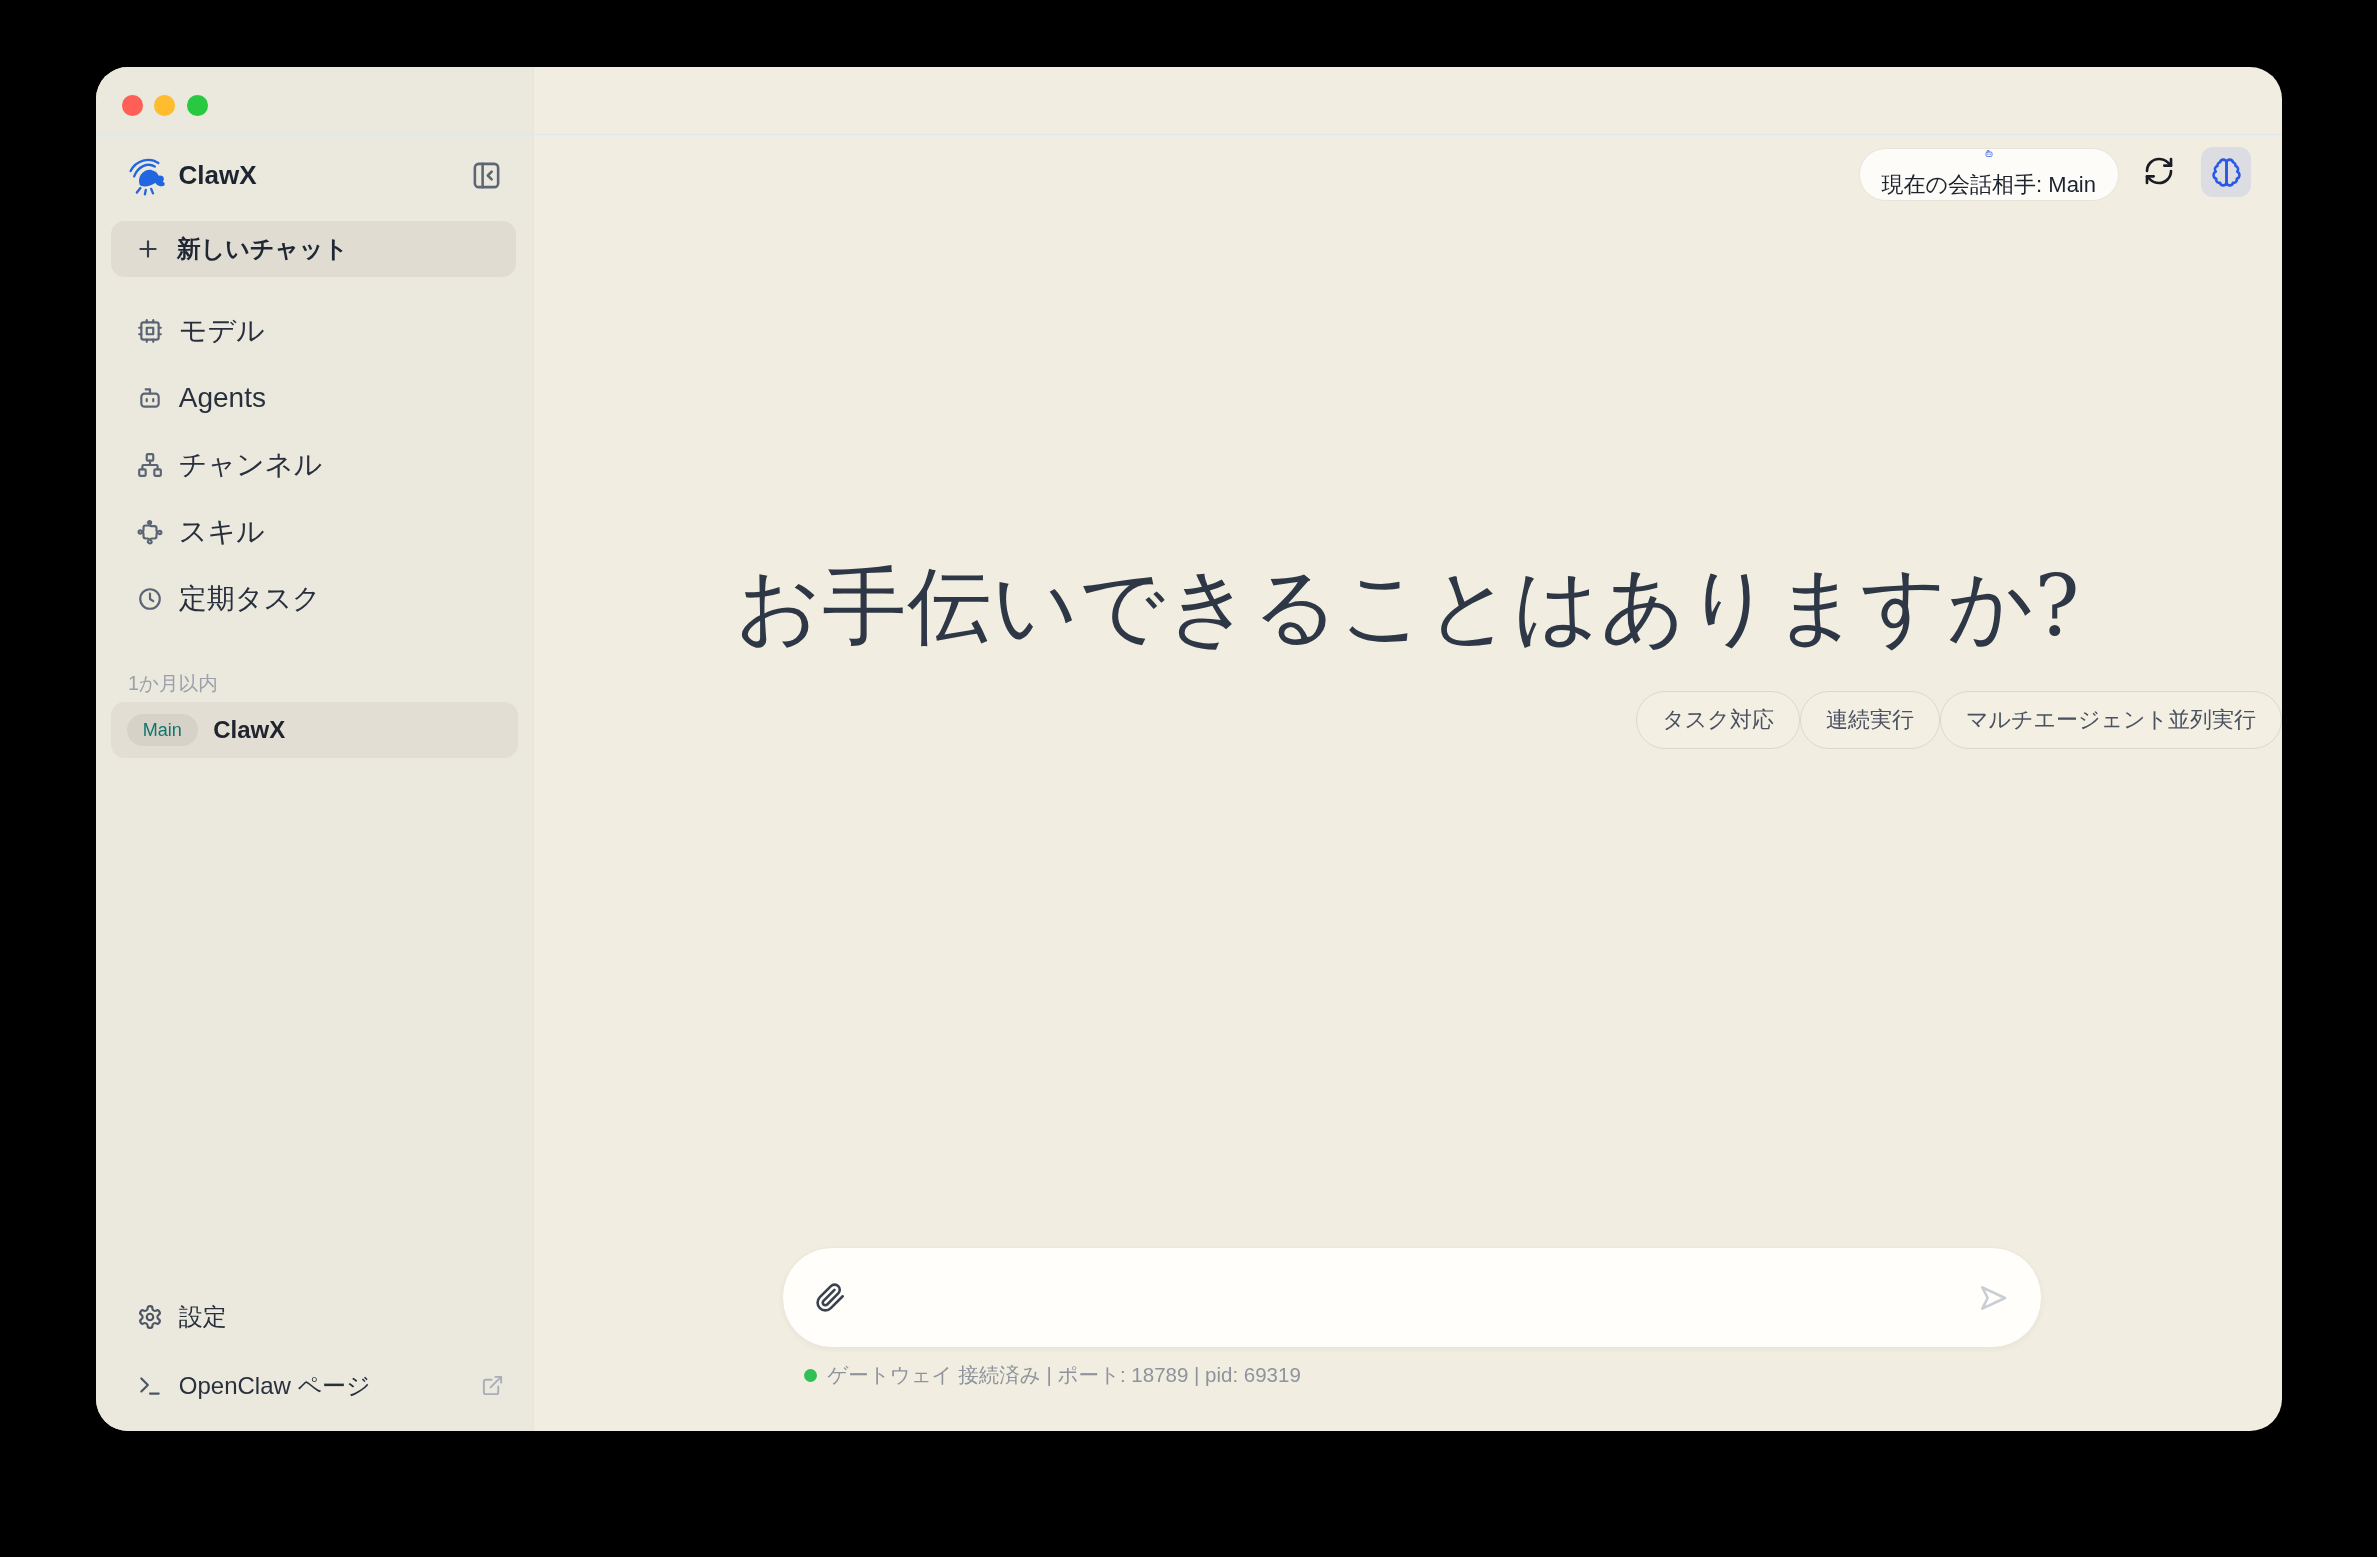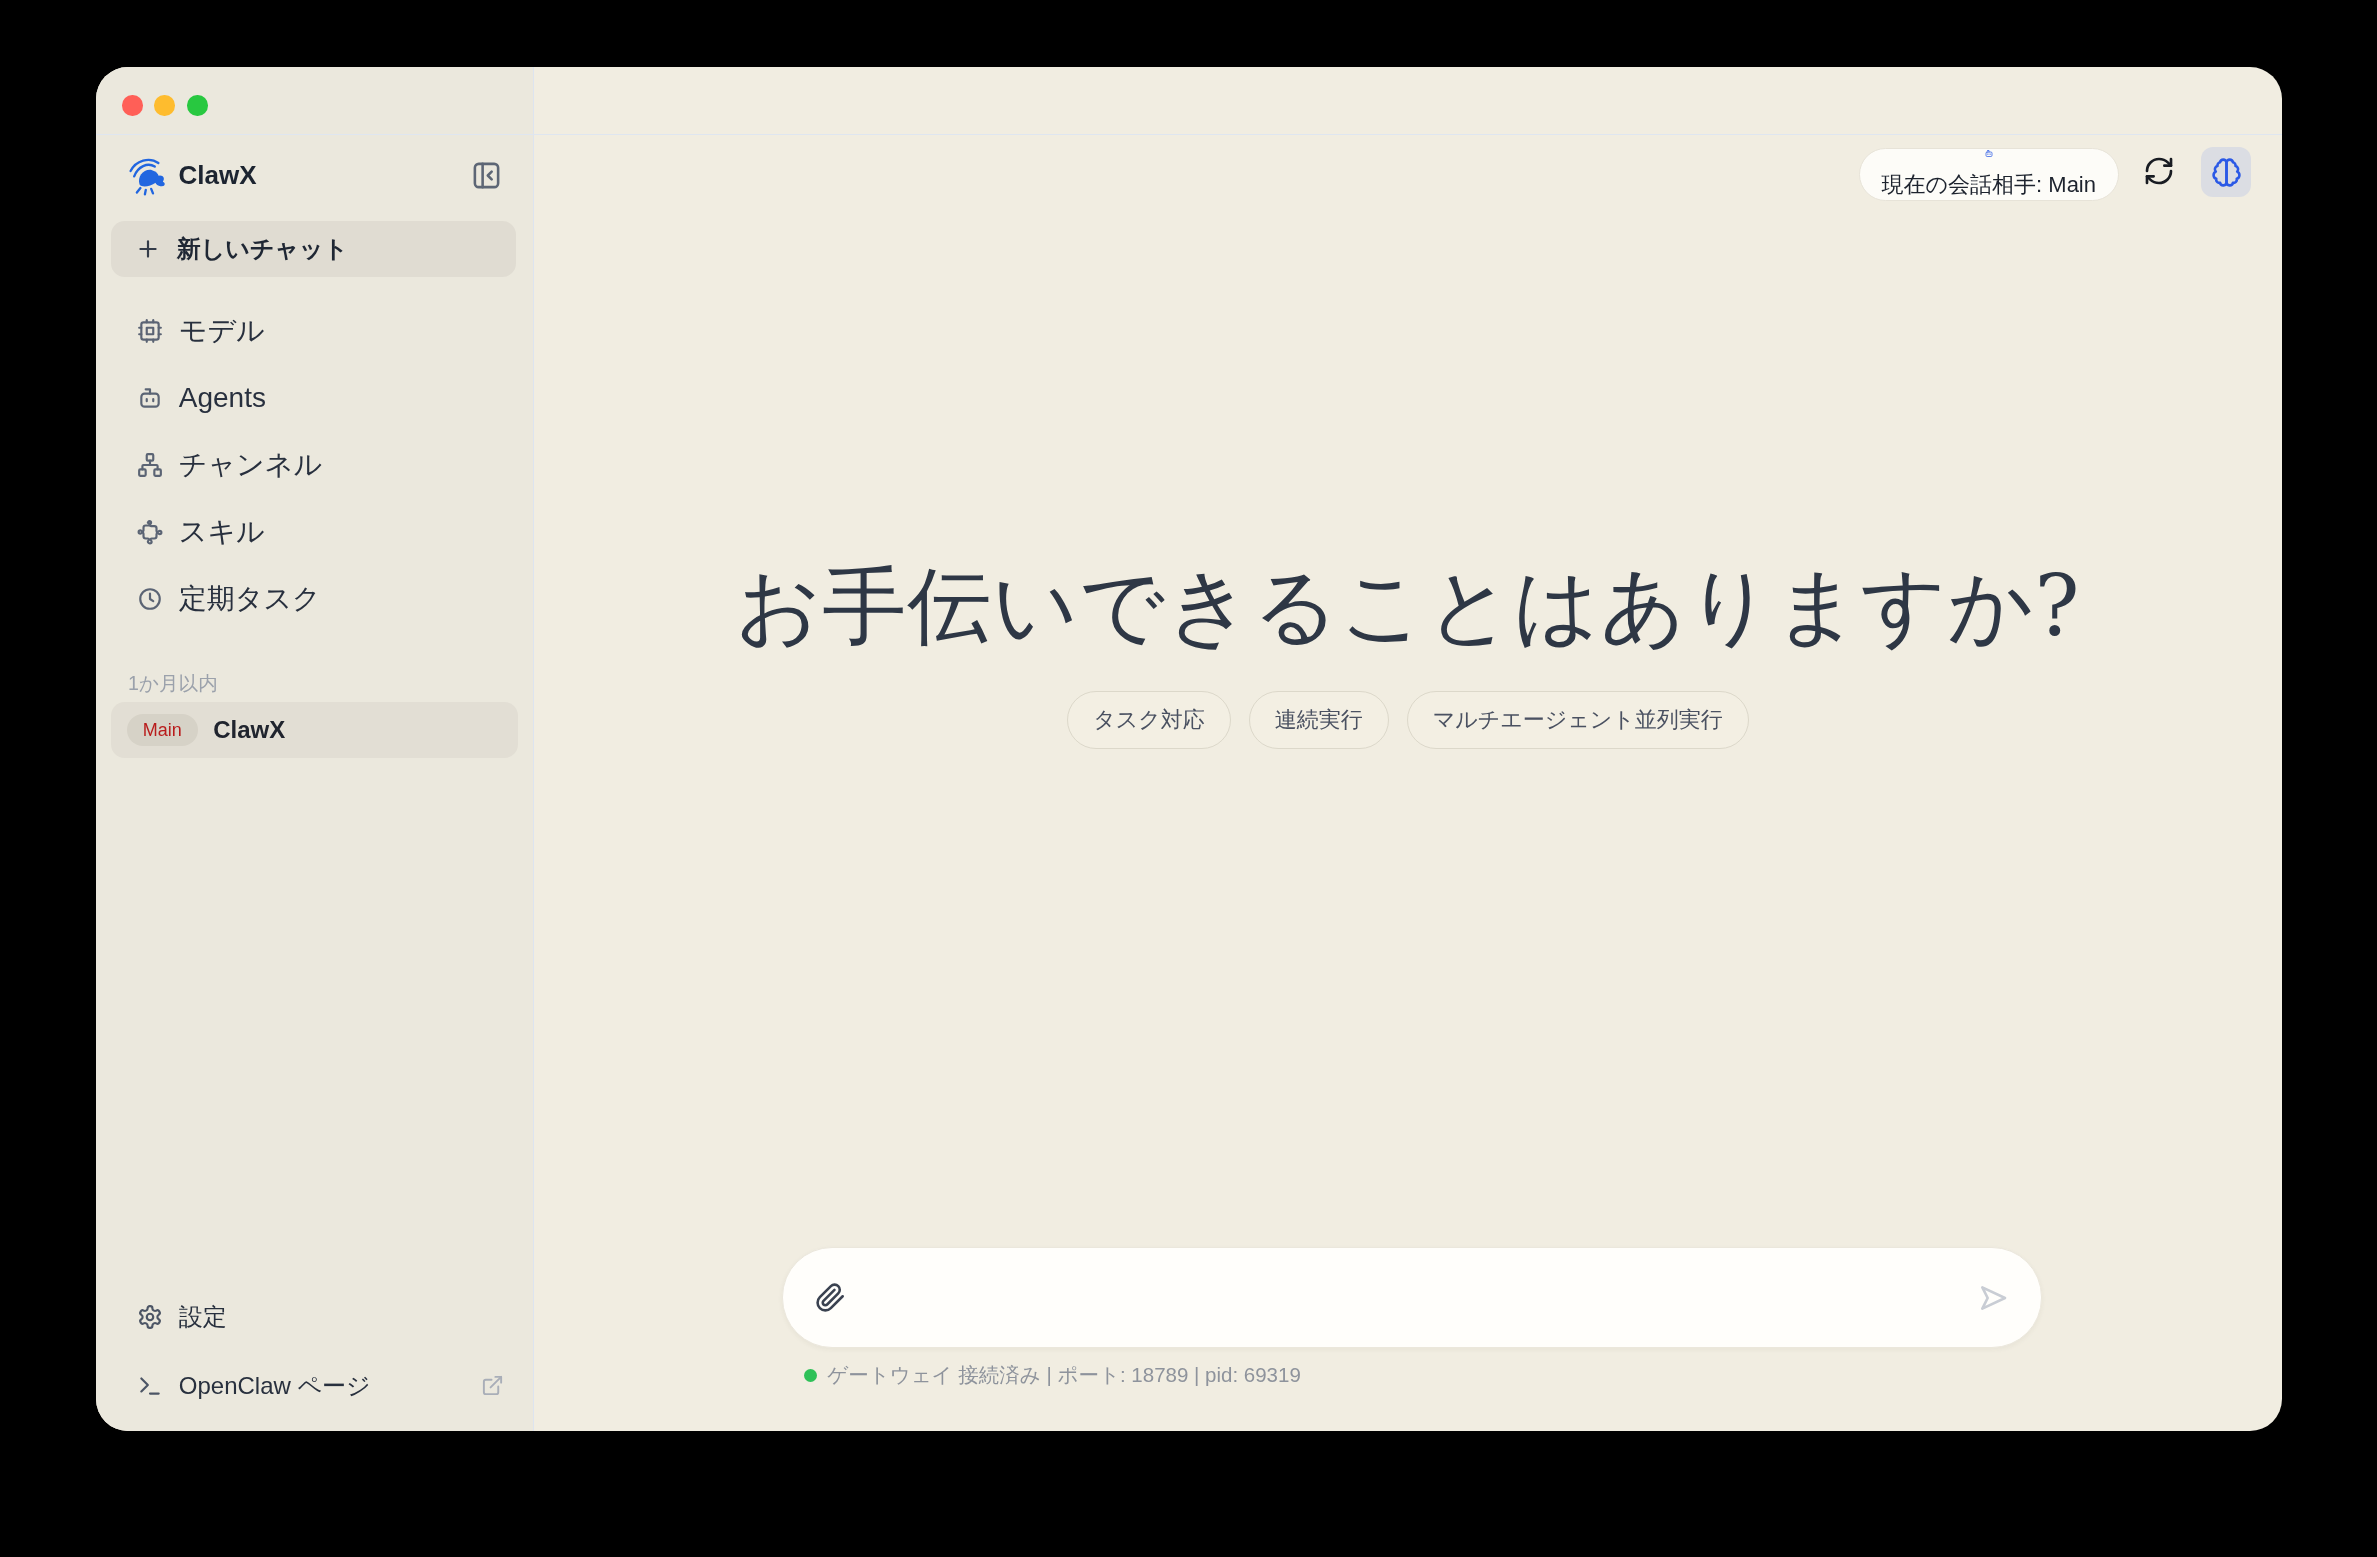--- a/index.html
+++ b/index.html
@@ -26,42 +26,42 @@
   .new-chat .ic { color:#343c49; }
   .nav { position:absolute; left:15.4px; right:17px; top:236px; }
   .nav-item { height:55px; margin-bottom:12px; border-radius:13.7px; display:flex; align-items:center;
     padding-left:26px; gap:15.4px; cursor:pointer; }
   .nav-item .ic { color:#5b6474; }
   .nav-item .lbl { font-size:28px; font-weight:500; color:#28303e; }
   .section-label { position:absolute; left:32px; top:603px; font-size:19.6px; color:#9ba1ab; }
   .chat-item { position:absolute; left:15.4px; right:15.4px; top:635px; height:56px; border-radius:13.7px;
     background:#e2ded4; display:flex; align-items:center; padding-left:15.4px; cursor:pointer; }
   .chat-badge { height:32px; padding:0 16px; border-radius:853px; background:#d6d2c7; display:flex; align-items:center;
-    font-size:18px; font-weight:500; color:#b91c1c; }
+    font-size:18px; font-weight:500; color:#0f766e; }
   .chat-label { margin-left:15.4px; font-size:24px; font-weight:600; color:#20242e; }
   .side-footer-item { position:absolute; left:15.4px; right:15.4px; height:55px; border-radius:13.7px;
     display:flex; align-items:center; padding-left:26px; gap:15.4px; cursor:pointer; }
   .side-footer-item .ic { color:#4c5565; }
   .side-footer-item .lbl { font-size:24px; font-weight:500; color:#28303e; flex:1; }
   .ext-ic { color:#a9aeb8; margin-right:13.7px; }
   
   .partner-pill { position:absolute; top:81px; right:163px; height:53px; border-radius:26.5px;
     background:#fdfcf8; border:1.7px solid #e7e3d8; display:flex; align-items:center; gap:12px;
     padding:0 22px; font-size:22px; color:#1d232e; cursor:pointer; z-index:7;flex-direction:column; }
   .partner-pill .ic { color:#2e5ce6; }
   .refresh-btn { position:absolute; top:88px; right:106px; width:34px; height:34px; color:#191c22;
     background:none; border:none; cursor:pointer; z-index:7; }
   .brain-btn { position:absolute; top:80px; right:31px; width:50px; height:50px; border-radius:12px;
     background:#dbdde3; display:flex; align-items:center; justify-content:center; color:#2b59e6;
     border:none; cursor:pointer; z-index:7; }
   
   .hero-title { position:absolute; left:438px; right:0; top:483px; text-align:center;
     font-family:"DejaVu Serif","Liberation Serif",serif; font-size:84px; font-weight:500;
     color:#2e3745; letter-spacing:0.9px; }
-  .suggestions { position:absolute; left:438px; right:0; top:624px; display:flex; justify-content:center; gap:18px; }
+  .suggestions { position:absolute; left:438px; right:0; top:624px; display:flex; justify-content:flex-end; }
   .sugg-pill { height:58px; border-radius:853px; border:1.7px solid #dcd8ca; background:#f3efe3;
     display:flex; align-items:center; padding:0 25px; font-size:22px; color:#4a5161; cursor:pointer; }
   
   .composer { position:absolute; left:686px; top:1180px; width:1260px; height:101px; border-radius:50px;
     background:#fffefb; border:1.7px solid #ebe7dc; box-shadow:0 1.7px 5.1px rgba(60,60,40,.05);
     display:flex; align-items:center; padding:0 32px; gap:20.5px; }
   .clip-btn { color:#3a4250; background:none; border:none; cursor:pointer; display:flex; }
   .composer input { flex:1; border:none; outline:none; background:transparent; font-size:24px; color:#2a3140;
     font-family:"Liberation Sans","DejaVu Sans",sans-serif; }
   .send-btn { color:#c9cdd4; background:none; border:none; cursor:pointer; display:flex; }

